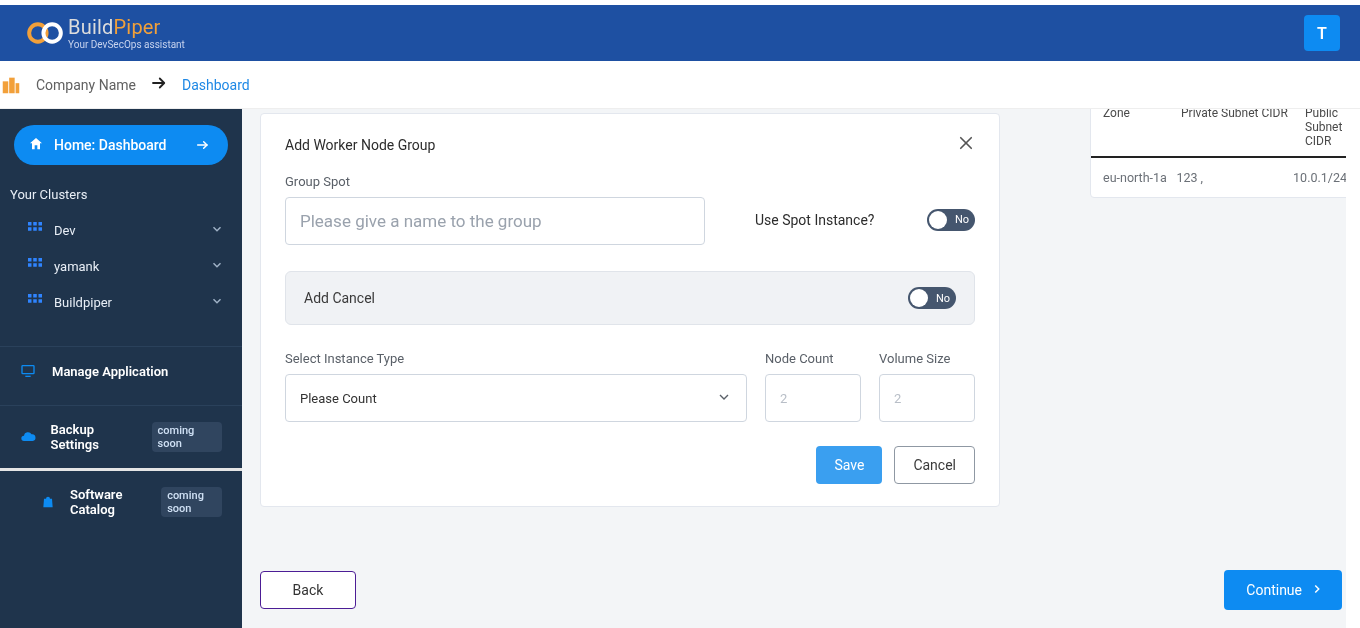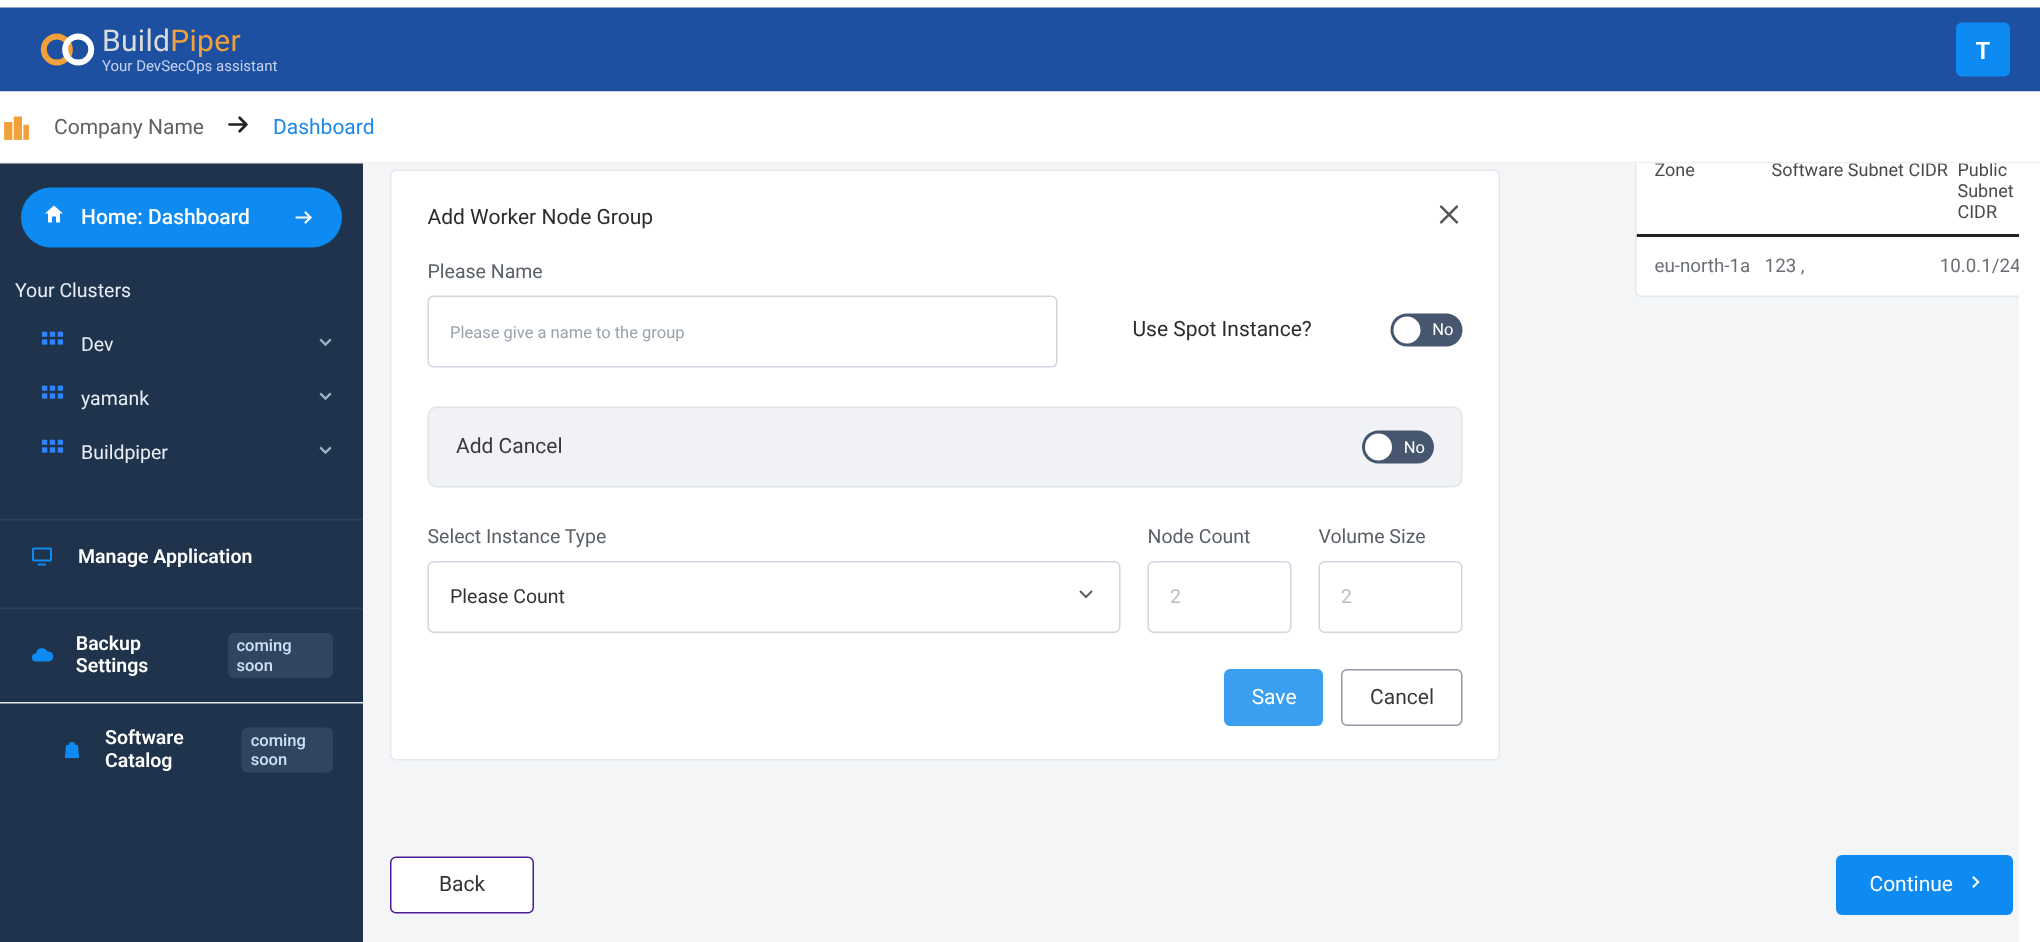--- a/index.html
+++ b/index.html
@@ -39,21 +39,21 @@
   
   .main { flex:1; background:#f3f5f7; position:relative; overflow:hidden; padding: 0 0 0 18px;}
   .card-wrap { display:flex; gap: 18px; padding-right:0; align-items:flex-start; }
   .form-card { background:#fff; border:1px solid #e3e7ee; border-radius:4px; width: 740px; margin-top:4px; padding: 20px 24px 22px; position:relative;}
   .form-title-row { display:flex; align-items:center; }
   .form-title { font-size:14px; color:#2c2c2c; }
   .close-x { margin-left:auto; cursor:pointer; color:#555; }
   .field-row { display:flex; gap: 50px; margin-top: 18px; }
   .field-col { display:flex; flex-direction:column; }
   .label { font-size:13px; color:#5a6068; margin-bottom:8px; }
-  .text-input { width: 420px; height:48px; border:1px solid #cfd6df; border-radius:4px; padding:0 14px; font-size:11px; color:#333; }
+  .text-input { width: 420px; height:48px; border:1px solid #cfd6df; border-radius:4px; padding:0 14px; font-size:17px; color:#333; }
   .text-input::placeholder { color:#9aa2ad; }
   .spot-col { flex:1; display:flex; align-items:center; justify-content:space-between; padding-top:20px;}
   .spot-col .q { font-size:14px; color:#2c2c2c; }
   .switch { width:48px; height:22px; border-radius:12px; background:#45566e; position:relative; display:flex; align-items:center; justify-content:flex-end; padding-right:6px; color:#fff; font-size:11px; cursor:pointer;}
   .switch .knob { position:absolute; left:2px; top:2px; width:18px; height:18px; border-radius:50%; background:#fff; }
   .labels-block { margin-top:26px; background:#f0f2f5; border:1px solid #e0e4ea; border-radius:6px; height:54px; display:flex; align-items:center; padding:0 18px; }
   .labels-block .t { font-size:14px; color:#3a3a3a; }
   .labels-block .switch { margin-left:auto; }
   .triple-row { display:flex; gap:18px; margin-top:26px; }
   .select { height:48px; border:1px solid #cfd6df; border-radius:4px; display:flex; align-items:center; padding:0 14px; font-size:13px; color:#333; background:#fff; cursor:pointer; position:relative;}
@@ -205,21 +205,21 @@
     <div class="side-link">
       <span class="ic">
           <svg width="16" height="16" viewBox="0 0 24 24" fill="#0d8bf2">
             <path d="M19 18H6a4 4 0 010-8 6 6 0 0111.3-2A4.5 4.5 0 0119 18z"></path>
           </svg>
         </span>
       <span>Backup Settings</span>
       <span class="soon">coming soon</span>
     </div>
 
-    <div class="side-link" style="border-top:1px solid #e5e5e5;padding-left:40px;">
+    <div class="side-link" style="border-top:3px solid #e5e5e5;padding-left:40px;">
       <span class="ic">
           <svg width="16" height="16" viewBox="0 0 24 24" fill="#0d8bf2">
             <path d="M6 7h12l1 13H5L6 7zm3 0a3 3 0 016 0"></path>
           </svg>
         </span>
       <span>Software Catalog</span>
       <span class="soon">coming soon</span>
     </div>
   </aside>
 
@@ -232,21 +232,21 @@
           <span class="close-x">
             <svg width="18" height="18" viewBox="0 0 24 24" fill="none" stroke="#555" stroke-width="2.2" stroke-linecap="round">
                 <line x1="5" y1="5" x2="19" y2="19"></line>
                 <line x1="19" y1="5" x2="5" y2="19"></line>
               </svg>
           </span>
         </div>
 
         <div class="field-row">
           <div class="field-col">
-            <div class="label">Please Name</div>
+            <div class="label">Group Spot</div>
             <input class="text-input" placeholder="Please give a name to the group" style="">
           </div>
           <div class="spot-col">
             <span class="q">Use Spot Instance?</span>
             <div class="switch">
               <span class="knob"></span>
               <span>No</span>
             </div>
           </div>
         </div>
@@ -281,21 +281,21 @@
 
         <div class="form-actions">
           <button class="btn btn-primary">Save</button>
           <button class="btn btn-outline">Cancel</button>
         </div>
       </section>
 
       <aside class="right-table">
         <div class="rt-head">
           <div class="c1">Zone</div>
-          <div class="c2">Software Subnet CIDR</div>
+          <div class="c2">Private Subnet CIDR</div>
           <div class="c3">Public Subnet CIDR</div>
         </div>
         <div class="rt-row">
           <div class="c1">eu-north-1a</div>
           <div class="c2">123 ,</div>
           <div class="c3">10.0.1/24</div>
         </div>
       </aside>
     </div>
 

